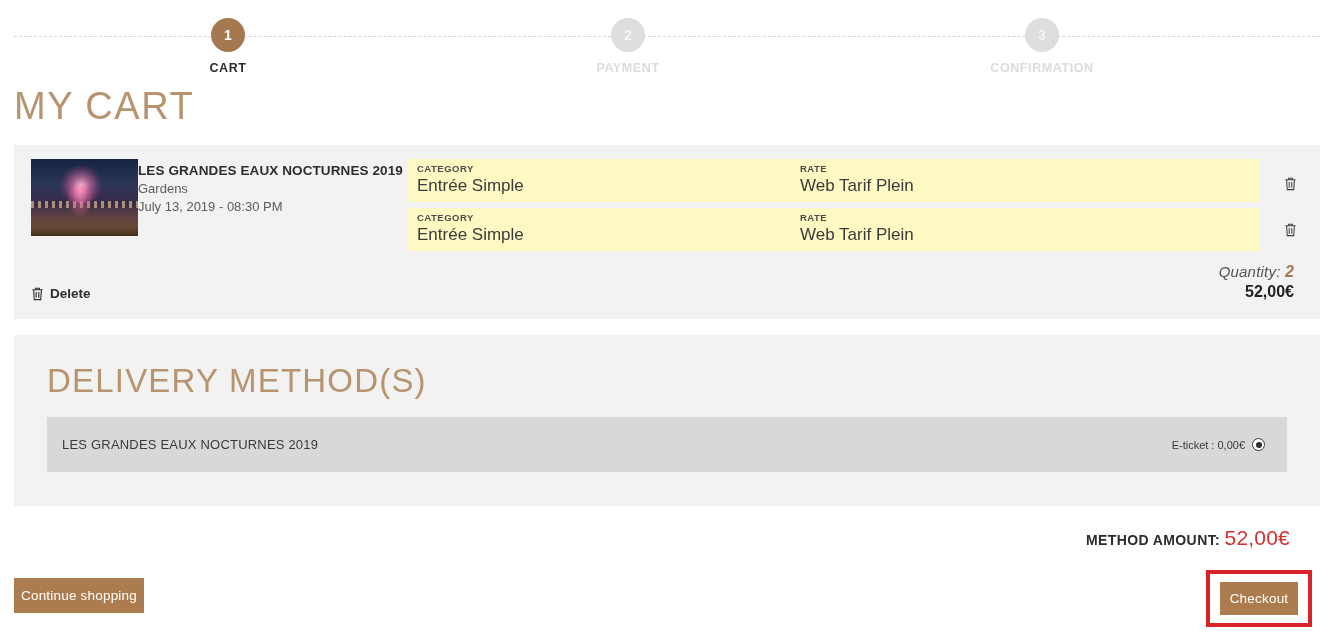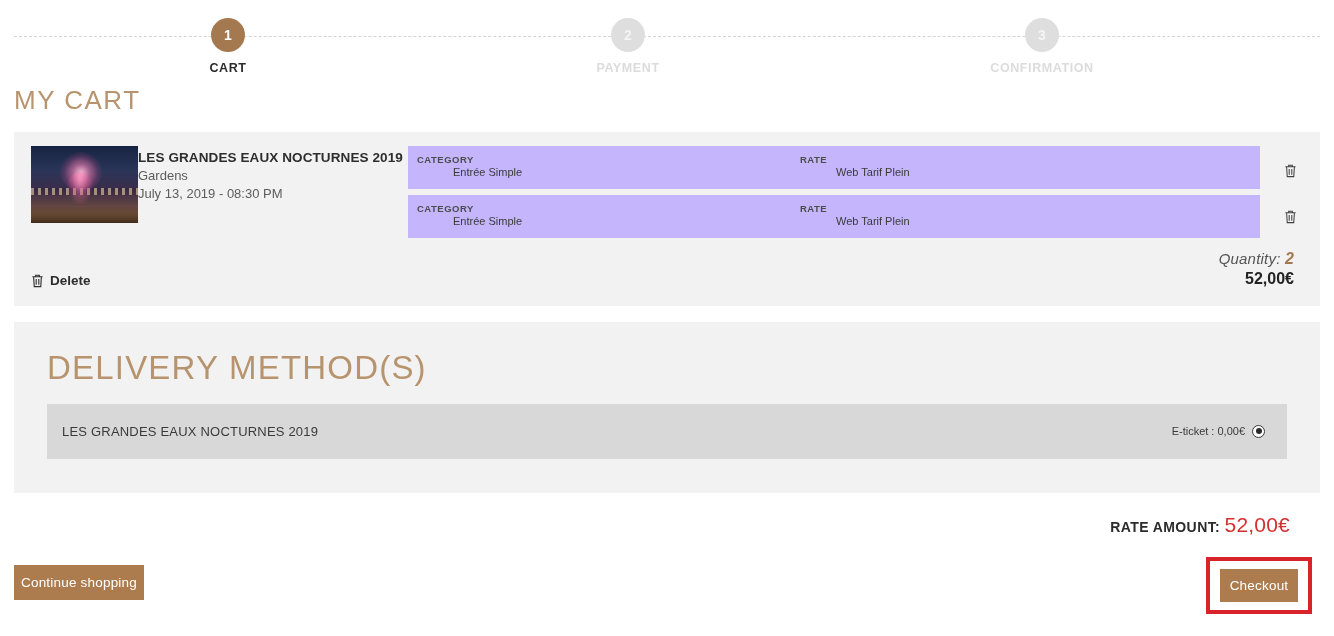--- a/index.html
+++ b/index.html
@@ -54,21 +54,21 @@
     font-weight: 700;
     letter-spacing: 0.6px;
   }
   .step-1 .step-label { color: #2b2b2b; }
   .step-2 .step-label,
   .step-3 .step-label { color: #dcdcdc; }
 
   
   .page-title {
     margin: 6px 0 0 14px;
-    font-size: 26px;
+    font-size: 38px;
     font-weight: 300;
     letter-spacing: 1.5px;
     color: #b7946e;
     line-height: 1.1;
   }
 
   
   .cart-card {
     position: relative;
     margin: 17px 14px 0 14px;
@@ -127,40 +127,39 @@
     font-size: 13px;
     color: #5c5c5c;
     line-height: 1.42;
     font-weight: 400;
   }
 
   .lines { flex: 1; padding-right: 0; }
   .line-row {
     display: flex;
     align-items: center;
-    background: #c4b5fd;
+    background: #fef9c3;
     height: 43px;
     margin-bottom: 6px;
     padding: 0 0 0 9px;
     justify-content: space-between;
   }
   .line-cell { flex: 1; }
   .line-cell.rate { flex: 0 0 460px; }
   .cell-label {
     font-size: 9.5px;
     font-weight: 700;
     color: #4c4c4c;
     letter-spacing: 0.5px;
     line-height: 1.2;
   }
   .cell-value {
-    font-size: 11px;
+    font-size: 17px;
     color: #3b3b3b;
     line-height: 1.35;
-    margin-left: 36px;
   }
   .row-trash {
     width: 60px;
     flex: none;
     text-align: center;
     color: #444;
     font-size: 15px;
     line-height: 1;
     background: #f2f2f2;
     height: 43px;
@@ -419,21 +418,21 @@
   <div class="delivery-row">
     <div class="delivery-name">LES GRANDES EAUX NOCTURNES 2019</div>
     <div class="delivery-opt">
       <span>E-ticket : 0,00€</span>
       <span class="radio"></span>
     </div>
   </div>
 </div>
 
 <div class="total-bar">
-  <span class="total-label">RATE AMOUNT:</span>
+  <span class="total-label">METHOD AMOUNT:</span>
   <span class="total-value">52,00€</span>
 </div>
 
 <div class="footer">
   <button class="btn btn-continue">Continue shopping</button>
 
   <div class="checkout-wrap">
     <button class="btn btn-checkout">Checkout</button>
   </div>
 </div>

